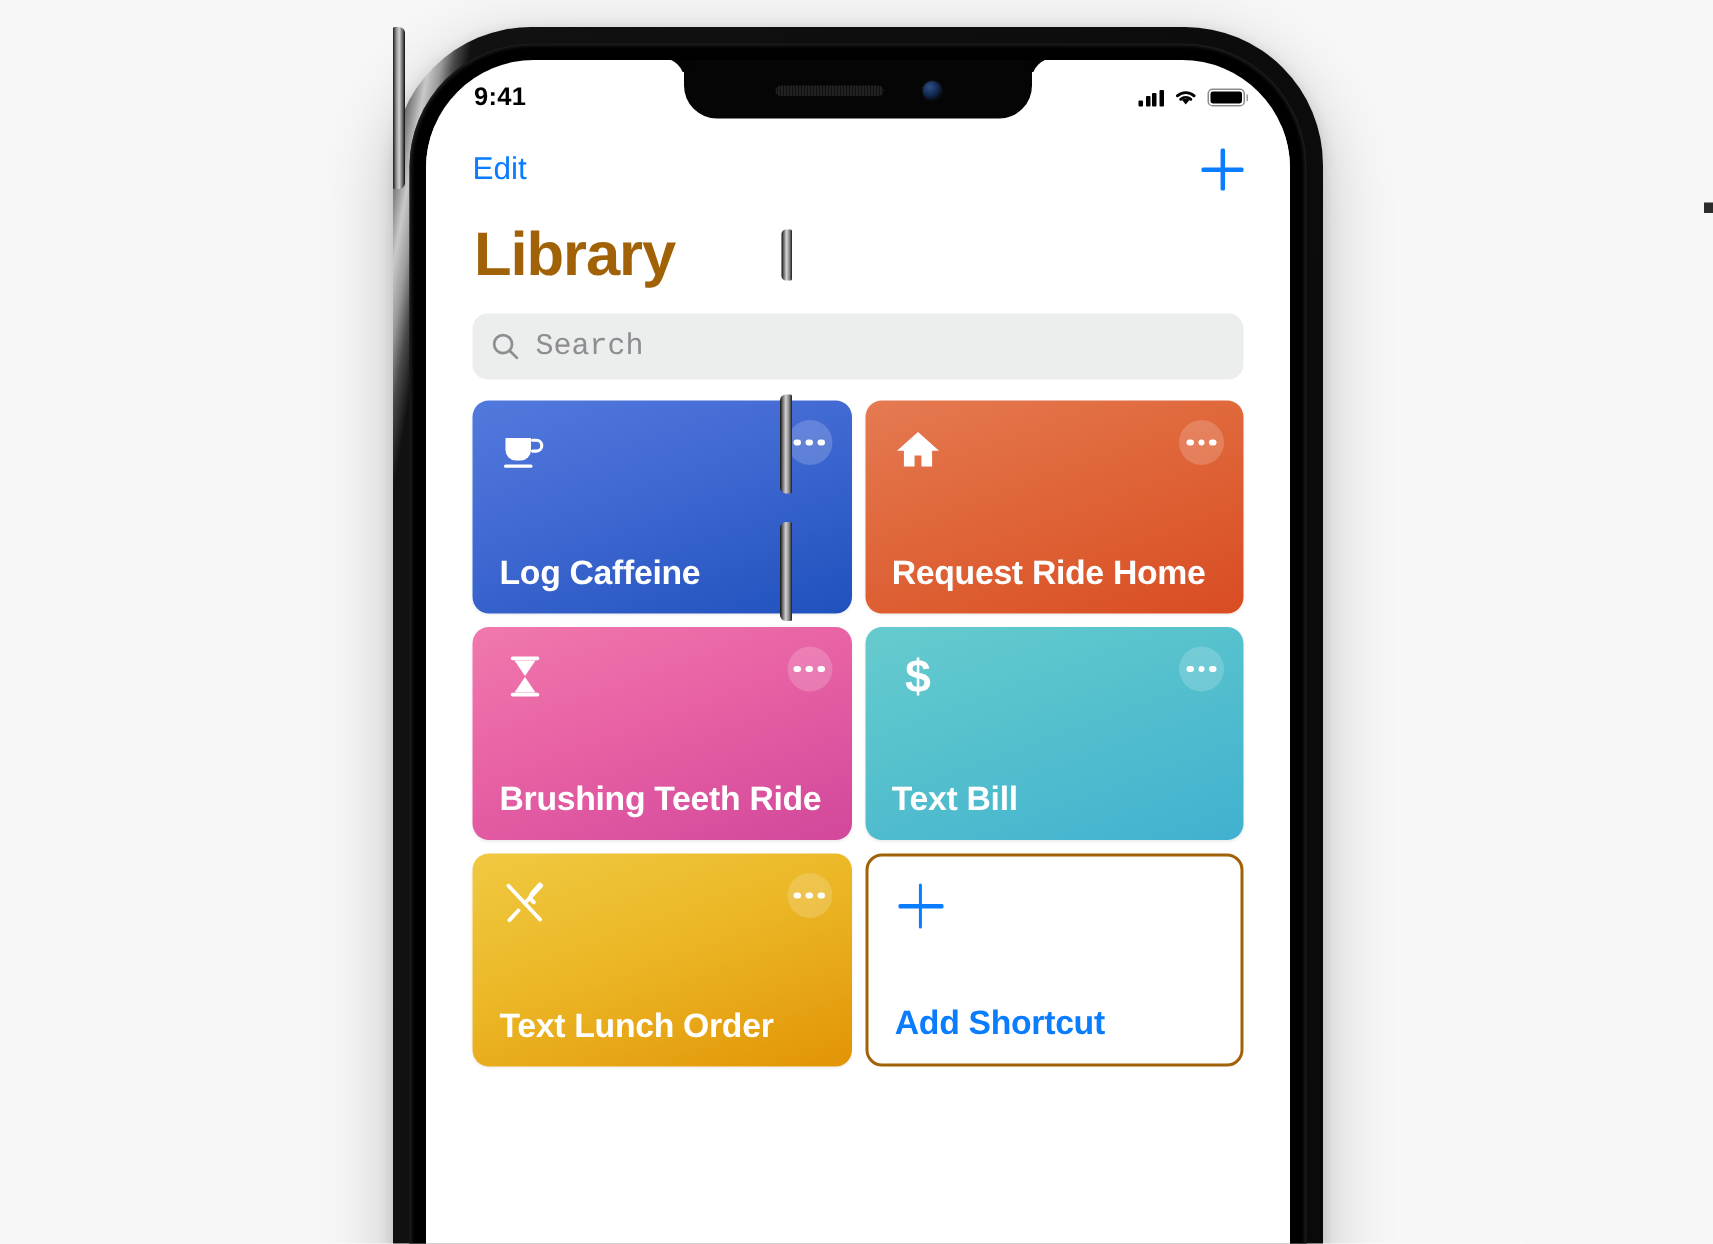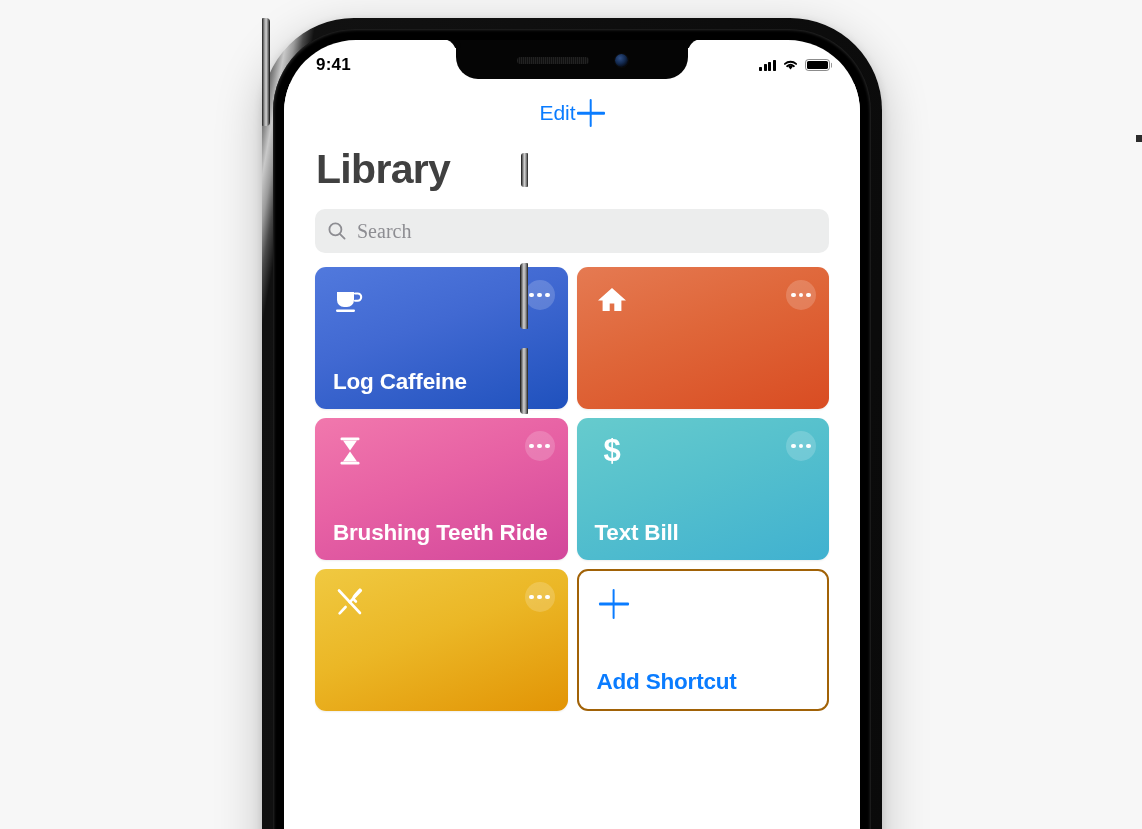--- a/index.html
+++ b/index.html
@@ -107,51 +107,51 @@
   .batt span { display:block; height:100%; width:100%; background:#000; border-radius:1.6px; }
   .batt::after{
     content:""; position:absolute; right:-3.4px; top:50%; transform:translateY(-50%);
     width:1.8px; height:4.6px; background:rgba(0,0,0,.4); border-radius:0 1.4px 1.4px 0;
   }
 
   
   .app { position:absolute; top:44px; left:0; right:0; bottom:0; background:#fff; }
 
   .navbar {
-    height:58px; display:flex; align-items:center; justify-content:center;
+    height:58px; display:flex; align-items:center; justify-content:space-between;
     padding:0 30px 0 31px;
   }
   .nav-edit {
     font-size:21px; color:#0a7cff; background:none; border:none; cursor:pointer;
     font-family:"Liberation Sans", sans-serif; padding:0;
   }
   .nav-add {
     width:30px; height:30px; position:relative; cursor:pointer;
   }
   .nav-add::before, .nav-add::after{
     content:""; position:absolute; background:#0a7cff; border-radius:1px;
   }
   .nav-add::before{ left:50%; top:1px; transform:translateX(-50%); width:2.6px; height:28px; }
   .nav-add::after { top:50%; left:1px; transform:translateY(-50%); height:2.6px; width:28px; }
 
   .page-title {
-    font-size:41px; font-weight:bold; color:#404040;
+    font-size:41px; font-weight:bold; color:#a16207;
     padding:6px 32px 0; letter-spacing:-.7px; line-height:1.05;
   }
 
   .search-wrap { padding:18px 31px 0; }
   .search-bar {
     height:44px; background:#eceded; border-radius:10px;
     display:flex; align-items:center; gap:10px; padding:0 12px;
     cursor:text;
   }
   .search-bar svg { flex:none; }
   .search-input {
     border:none; background:transparent; outline:none; flex:1;
-    font-size:20px; color:#000; font-family:Liberation Serif, serif;
+    font-size:20px; color:#000; font-family:Liberation Mono, monospace;
   }
   .search-input::placeholder { color:#8d8d92; }
 
   
   .grid {
     display:grid; grid-template-columns:1fr 1fr;
     gap:9px 9px;
     padding:14px 31px 0;
   }
   .card {
@@ -263,20 +263,21 @@
 
             <div class="card" style="background:linear-gradient(160deg,#e57a52 0%,#df6639 45%,#d94c22 100%)">
               <svg class="card-icon" viewBox="0 0 34 34">
                 <path d="M17 5 L31 17.5 h-4.6 V28 h-7.1 v-7.4 h-4.6 V28 H7.6 V17.5 H3 Z" fill="#fff"></path>
               </svg>
               <div class="dots">
                   <i></i>
                   <i></i>
                   <i></i>
                 </div>
+              <div class="card-title">Request Ride Home</div>
             </div>
 
             <div class="card" style="background:linear-gradient(160deg,#f178ad 0%,#e761a4 45%,#d2479b 100%)">
               <svg class="card-icon" viewBox="0 0 34 34">
                 <rect x="7.5" y="3.6" width="19" height="2.6" rx="1.2" fill="#fff"></rect>
                 <rect x="7.5" y="27.8" width="19" height="2.6" rx="1.2" fill="#fff"></rect>
                 <path d="M10 6.4 h14 l-7 10.2 z" fill="#fff"></path>
                 <path d="M10 27.6 h14 l-7 -10.2 z" fill="#fff"></path>
               </svg>
               <div class="dots">
@@ -306,20 +307,21 @@
                 </g>
                 <path d="M27 4.6 L21.6 10.6 a3.2 3.2 0 0 0 0 4.6 l1.3 1.3" stroke="#fff" stroke-width="2.6" fill="none" stroke-linecap="round"></path>
                 <path d="M27.8 5.5 L16.8 17.2" stroke="#fff" stroke-width="2.6" fill="none" stroke-linecap="round"></path>
                 <path d="M6.6 28.4 L12.6 22" stroke="#fff" stroke-width="2.6" fill="none" stroke-linecap="round"></path>
               </svg>
               <div class="dots">
                   <i></i>
                   <i></i>
                   <i></i>
                 </div>
+              <div class="card-title">Text Lunch Order</div>
             </div>
 
             <div class="card add">
               <div class="plus-big"></div>
               <div class="card-title">Add Shortcut</div>
             </div>
 
           </div>
         </div>
       </div>

